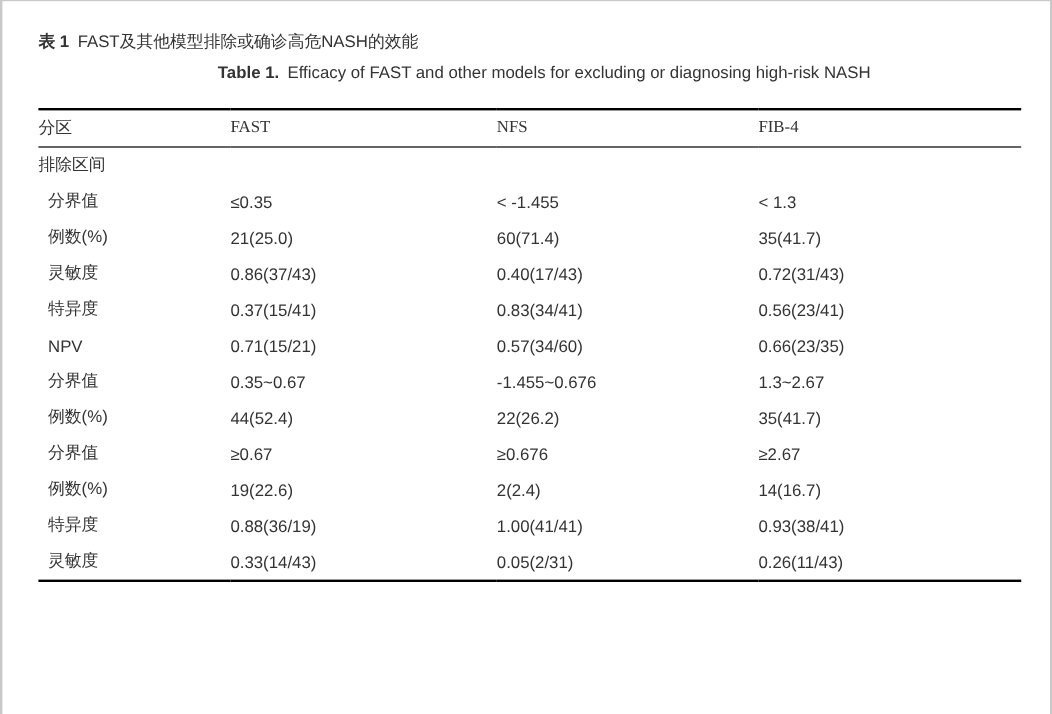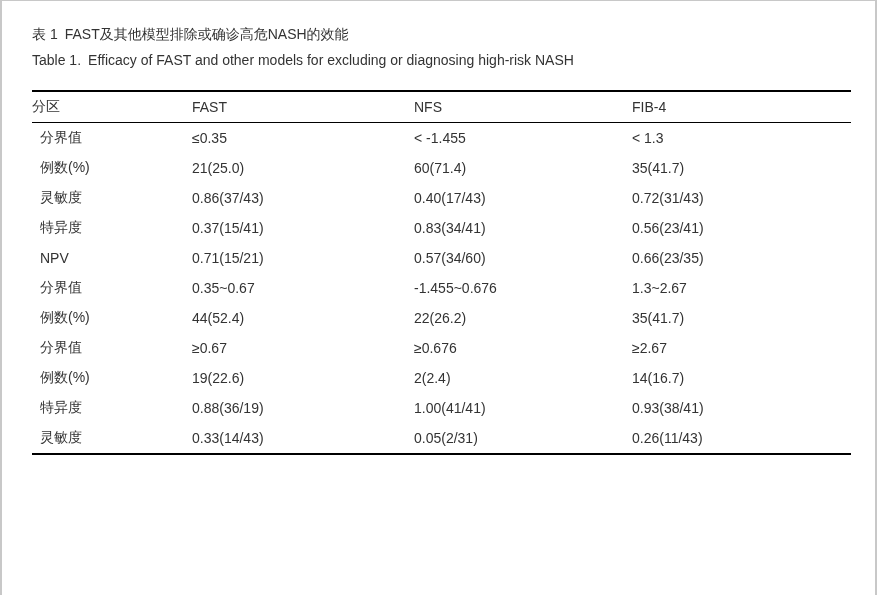--- a/index.html
+++ b/index.html
@@ -18,23 +18,23 @@
   .content {
     padding: 25px 0 0 30px;
   }
   .title {
     margin: 0;
     font-size: 14px;
     line-height: 16px;
     color: #333333;
   }
   .title.zh { margin-bottom: 10px; }
-  .title.en { margin-bottom: 0; }
+  .title.en { margin-bottom: 0; text-align: center; }
   .title .prefix {
-    font-weight: normal;
+    font-weight: bold;
     margin-right: 7px;
   }
   table.data-table {
     margin-top: 22px;
     width: 819px;
     border-collapse: collapse;
     table-layout: fixed;
     border-top: 2px solid #000000;
     border-bottom: 2px solid #000000;
   }
@@ -45,21 +45,21 @@
   table.data-table td {
     font-weight: normal;
     font-size: 14px;
     height: 30px;
     padding: 0;
     vertical-align: middle;
     color: #333333;
     white-space: nowrap;
     overflow: hidden;
   }
-  table.data-table th { height: 30px; }
+  table.data-table th { height: 30px; font-family: Liberation Serif, serif; }
   .col-label { text-align: left; }
   .value { text-align: left; }
   td.label.metric { padding-left: 8px; }
   td.label.section { padding-left: 0; }
 </style>
 </head>
 <body>
 
 <div class="content">
 
@@ -80,20 +80,26 @@
     </colgroup>
     <thead>
       <tr>
         <th class="col-label">分区</th>
         <th class="value">FAST</th>
         <th class="value">NFS</th>
         <th class="value">FIB-4</th>
       </tr>
     </thead>
     <tbody>
+        <tr>
+          <td class="label section">排除区间</td>
+          <td class="value"></td>
+          <td class="value"></td>
+          <td class="value"></td>
+        </tr>
         <tr>
           <td class="label metric">分界值</td>
           <td class="value">≤0.35</td>
           <td class="value">&lt; -1.455</td>
           <td class="value">&lt; 1.3</td>
         </tr>
         <tr>
           <td class="label metric">例数(%)</td>
           <td class="value">21(25.0)</td>
           <td class="value">60(71.4)</td>

